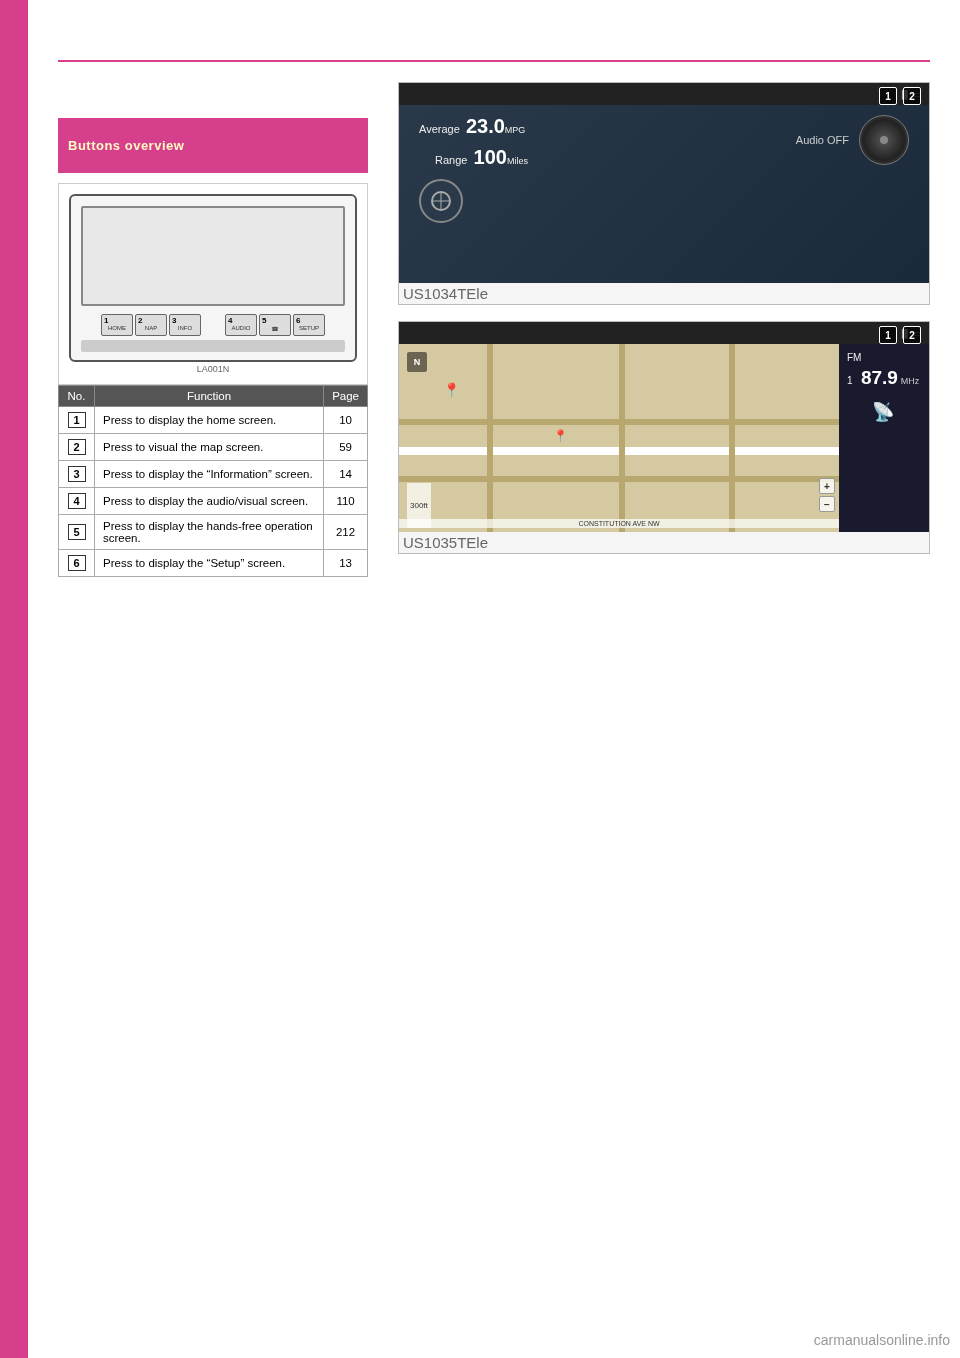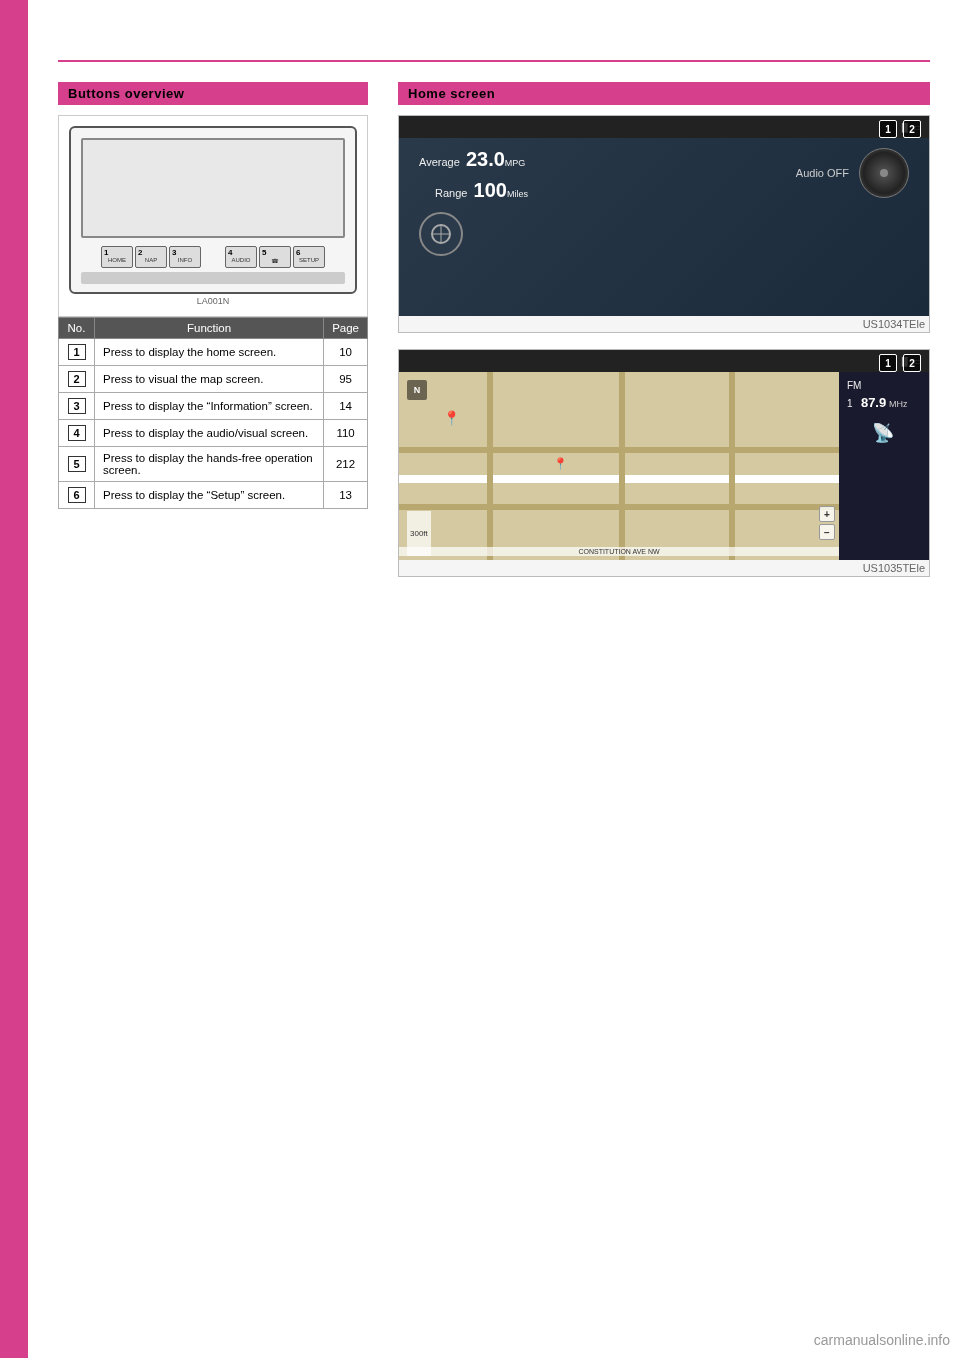--- a/index.html
+++ b/index.html
@@ -41,26 +41,27 @@
       flex-shrink: 0;
     }
 
     .right-col {
       flex: 1;
     }
 
     
     .section-header {
       background: #d63f8c;
-      color: #000000;
+      color: #fef9c3;
       font-size: 13px;
       font-weight: bold;
-      padding: 4px 10px;
+      padding: 20px 10px;
       margin-bottom: 10px;
       letter-spacing: 0.5px;
+      margin-top: 36px;
     }
 
     
     .buttons-diagram {
       border: 1px solid #ccc;
       padding: 10px;
       margin-bottom: 0;
       background: #fff;
     }
 
@@ -357,21 +358,21 @@
       padding: 8px;
       gap: 4px;
     }
 
     .fm-info {
       color: #eee;
       font-size: 10px;
     }
 
     .fm-freq {
-      font-size: 13px;
+      font-size: 19px;
       font-weight: bold;
       color: #fff;
       margin-top: 31px;
     }
 
     .signal-icon {
       font-size: 18px;
       color: #aaa;
       text-align: center;
       margin-top: 8px;
@@ -432,23 +433,23 @@
       left: 0;
       right: 0;
       text-align: center;
       font-size: 7px;
       color: #333;
       background: rgba(255,255,255,0.7);
       padding: 1px;
     }
 
     .img-caption {
-      font-size: 11px;
+      font-size: 15px;
       color: #666;
-      text-align: right;
+      text-align: left;
       padding: 2px 4px;
       background: #f5f5f5;
     }
 
     .numbered-labels {
       position: absolute;
       top: 4px;
       right: 8px;
       display: flex;
       gap: 6px;
@@ -537,21 +538,21 @@
         </thead>
         <tbody id="func-table-body">
         <tr>
               <td class="no-cell"><span class="num-badge">1</span></td>
               <td>Press to display the home screen.</td>
               <td class="page-cell">10</td>
             </tr>
             <tr>
               <td class="no-cell"><span class="num-badge">2</span></td>
               <td>Press to visual the map screen.</td>
-              <td class="page-cell">95</td>
+              <td class="page-cell">59</td>
             </tr>
             <tr>
               <td class="no-cell"><span class="num-badge">3</span></td>
               <td>Press to display the “Information” screen.</td>
               <td class="page-cell">14</td>
             </tr>
             <tr>
               <td class="no-cell"><span class="num-badge">4</span></td>
               <td>Press to display the audio/visual screen.</td>
               <td class="page-cell">110</td>
@@ -566,23 +567,20 @@
               <td>Press to display the “Setup” screen.</td>
               <td class="page-cell">13</td>
             </tr>
           </tbody>
       </table>
 
     </div>
 
     <div class="right-col">
 
-      <div class="section-header">
-        <span>Home screen</span>
-      </div>
 
       <div class="home-screen-section">
 
         <div class="screen-image">
           <div class="screen-img-inner hs1-bg">
 
             <div class="numbered-labels">
               <div class="nl-badge">1</div>
               <div class="nl-badge">2</div>
             </div>

